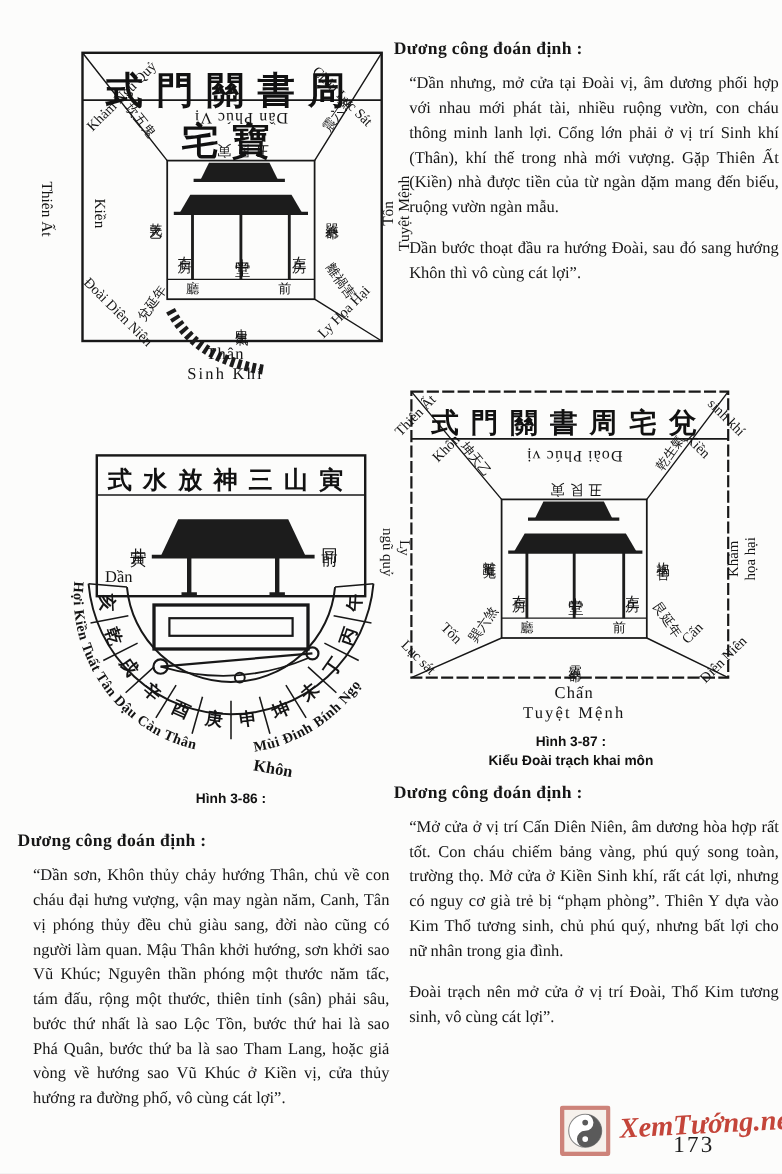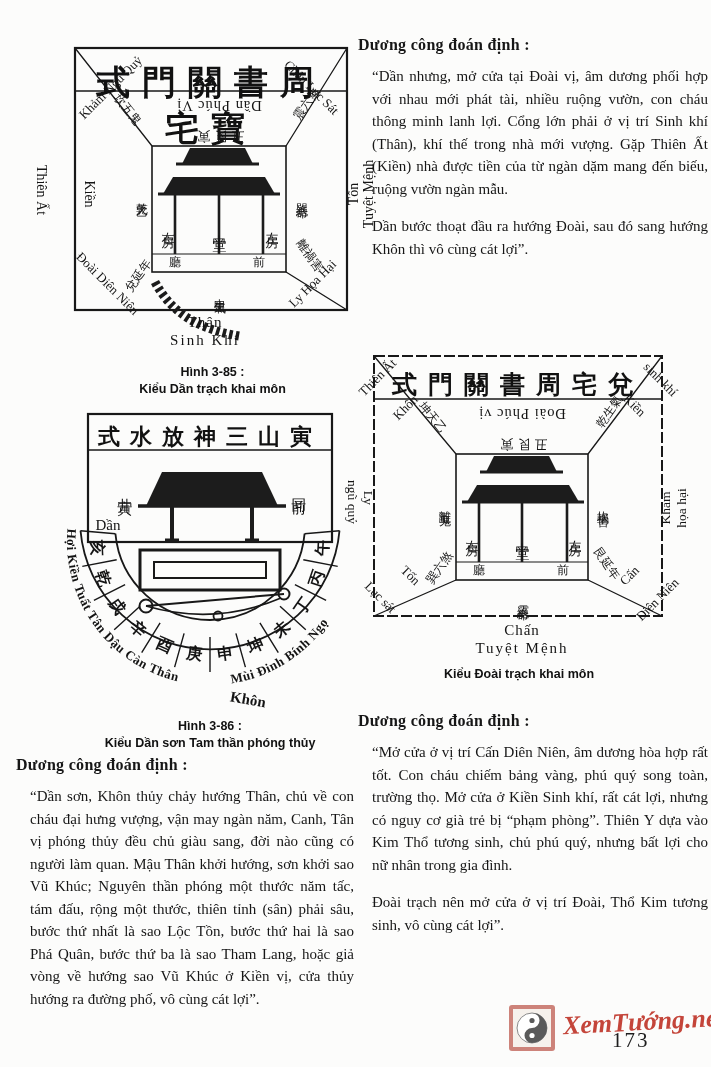--- a/index.html
+++ b/index.html
@@ -64,24 +64,20 @@
       <span class="lbl vchars" style="left:216px;top:180px;font-size:13px;">左房</span>
       <span class="lbl" style="left:120px;top:219px;font-size:12px;">廳</span>
       <span class="lbl" style="left:204px;top:219px;font-size:12px;">前</span>
       <span class="lbl vchars" style="left:164px;top:248px;font-size:12px;">申生氣</span>
       <span class="lbl" style="left:72px;top:66px;--r:51deg;font-size:12px;">坎五鬼</span>
       <span class="lbl" style="left:252px;top:60px;--r:-55deg;font-size:12px;">震六煞</span>
       <span class="lbl vchars" style="left:86px;top:152px;font-size:12px;">乾天乙</span>
       <span class="lbl vchars" style="left:246px;top:152px;font-size:12px;">巽絶命</span>
       <span class="lbl" style="left:84px;top:232px;--r:-55deg;font-size:12px;">兌延年</span>
       <span class="lbl" style="left:254px;top:212px;--r:55deg;font-size:12px;">離禍害</span>
-    </div>
-    <div class="fig-caption" style="margin-top:8px;">
-      <div>Hình 3-85 :</div>
-      <div>Kiểu Dần trạch khai môn</div>
     </div>
   </div>
 
   <div class="tblock" style="left:358px;top:36px;width:350px;">
     <div class="dheading">Dương công đoán định :</div>
     <p>“Dần nhưng, mở cửa tại Đoài vị, âm dương phối hợp với nhau mới phát tài, nhiều ruộng vườn, con cháu thông minh lanh lợi. Cổng lớn phải ở vị trí Sinh khí (Thân), khí thế trong nhà mới vượng. Gặp Thiên Ất (Kiền) nhà được tiền của từ ngàn dặm mang đến biếu, ruộng vườn ngàn mẫu.</p>
     <p>Dần bước thoạt đầu ra hướng Đoài, sau đó sang hướng Khôn thì vô cùng cát lợi”.</p>
   </div>
 
   <div class="fig" style="left:348px;top:350px;width:342px;">
@@ -124,20 +120,21 @@
       <span class="lbl" style="left:215px;top:221px;font-size:12px;">前</span>
       <span class="lbl vchars" style="left:174px;top:248px;font-size:12px;">震絶命</span>
       <span class="lbl" style="left:84px;top:68px;--r:51deg;font-size:12px;">坤天乙</span>
       <span class="lbl" style="left:262px;top:62px;--r:-55deg;font-size:12px;">乾生氣</span>
       <span class="lbl vchars" style="left:96px;top:154px;font-size:12px;">離五鬼</span>
       <span class="lbl vchars" style="left:254px;top:154px;font-size:12px;">坎禍害</span>
       <span class="lbl" style="left:92px;top:218px;--r:-55deg;font-size:12px;">巽六煞</span>
       <span class="lbl" style="left:258px;top:214px;--r:55deg;font-size:12px;">艮延年</span>
     </div>
     <div class="fig-caption" style="margin-top:4px;">
+      <div>Hình 3-87 :</div>
       <div>Kiểu Đoài trạch khai môn</div>
     </div>
   </div>
 
   <div class="fig" style="left:40px;top:410px;width:340px;">
     <div class="dwrap" style="width:340px;height:302px;overflow:visible;">
       <svg width="340" height="302" viewBox="0 0 340 302">
         <rect x="48" y="4" width="244" height="128" fill="none" stroke="#181818" stroke-width="2.2"></rect>
         <path d="M48 40 L292 40" stroke="#181818" stroke-width="1.5"></path>
         <polygon points="106,96 238,96 222,62 122,62" fill="#1c1c1c"></polygon>
@@ -174,21 +171,20 @@
         <text class="arcText"><textPath href="#d2arcR" startOffset="14">Mùi Đinh Bính Ngọ</textPath></text>
       </svg>
       <div class="band" style="left:48px;top:12px;width:244px;font-size:22px;letter-spacing:10px;">式水放神三山寅</div>
       <span class="lbl vchars" style="left:84px;top:78px;font-size:15px;">井寅</span>
       <span class="lbl" style="left:68px;top:116px;font-size:15px;">Dần</span>
       <span class="lbl vchars" style="left:258px;top:78px;font-size:15px;">同前</span>
       <span class="lbl" style="left:208px;top:290px;--r:10deg;font-size:15px;font-weight:bold;">Khôn</span>
     </div>
     <div class="fig-caption" style="margin-top:6px;">
       <div>Hình 3-86 :</div>
-      <div>Kiểu Dần sơn Tam thần phóng thủy</div>
     </div>
   </div>
 
   <div class="tblock" style="left:358px;top:712px;width:350px;">
     <div class="dheading">Dương công đoán định :</div>
     <p>“Mở cửa ở vị trí Cấn Diên Niên, âm dương hòa hợp rất tốt. Con cháu chiếm bảng vàng, phú quý song toàn, trường thọ. Mở cửa ở Kiền Sinh khí, rất cát lợi, nhưng có nguy cơ già trẻ bị “phạm phòng”. Thiên Y dựa vào Kim Thổ tương sinh, chủ phú quý, nhưng bất lợi cho nữ nhân trong gia đình.</p>
     <p>Đoài trạch nên mở cửa ở vị trí Đoài, Thổ Kim tương sinh, vô cùng cát lợi”.</p>
   </div>
 
   <div class="tblock" style="left:16px;top:756px;width:338px;">

